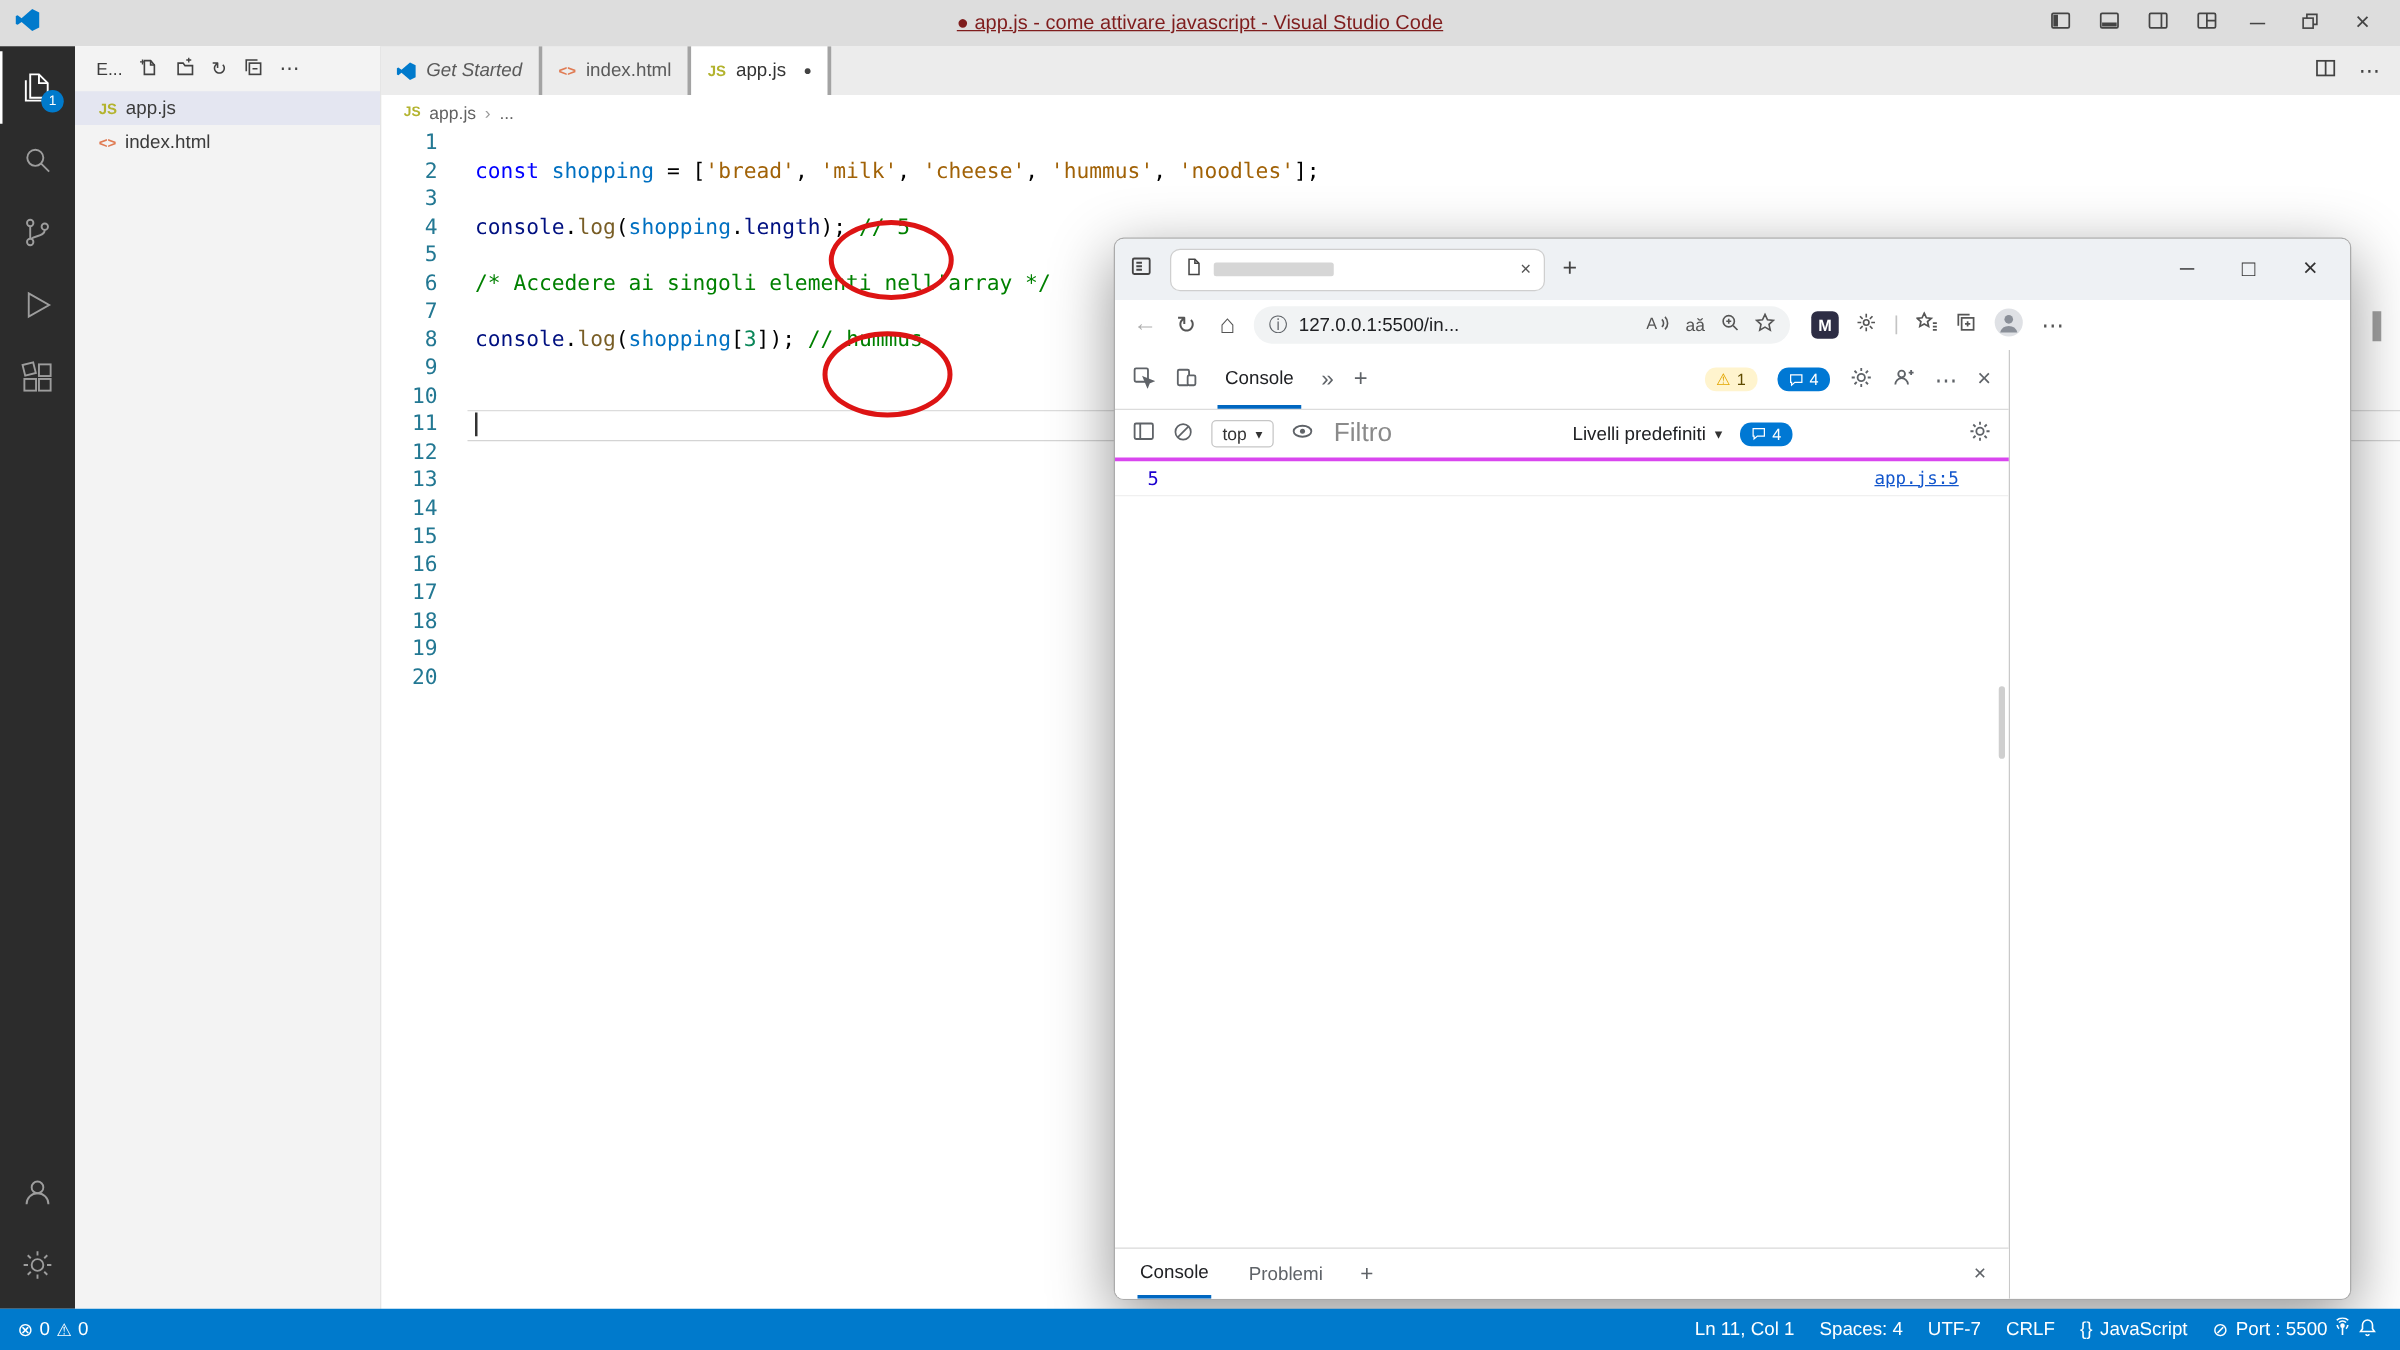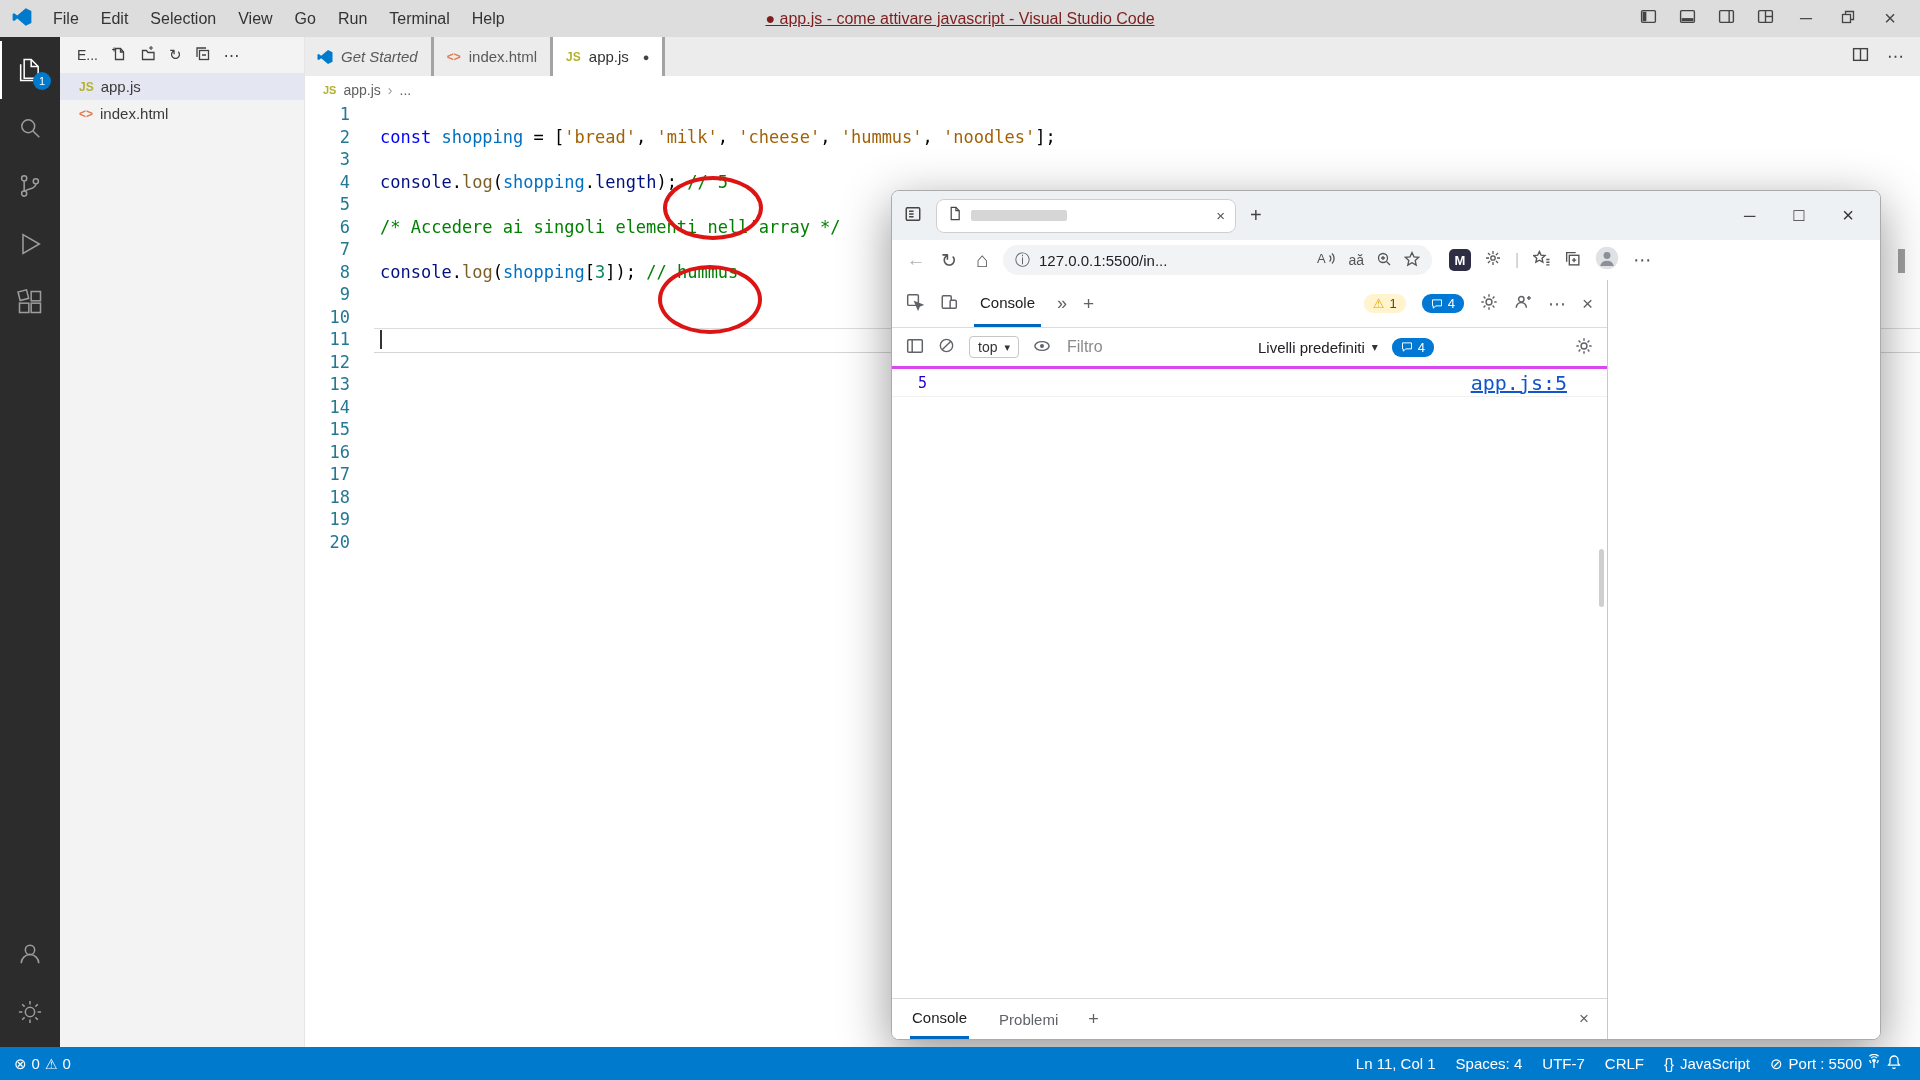--- a/index.html
+++ b/index.html
@@ -94,29 +94,29 @@
   .devtools{position:absolute;left:0;top:89px;width:716px;bottom:0;background:#fff;border-right:1px solid #c9c9c9;
             font-size:15px;color:#3b3b3b;box-sizing:border-box;}
   .dt-toolbar{height:47px;display:flex;align-items:center;gap:16px;padding:0 14px;border-bottom:1px solid #dcdcdc;color:#5f6368;}
   .dt-tab{height:47px;display:flex;align-items:center;padding:0 6px;color:#202124;border-bottom:3px solid #0067c0;box-sizing:border-box;}
   .dt-toolbar-right{margin-left:auto;display:flex;align-items:center;gap:16px;}
   .badge-warn{background:#fff4ce;border-radius:9px;padding:2px 9px;font-size:13px;color:#5f4b00;display:flex;gap:5px;align-items:center;}
   .badge-warn .w-tri{color:#e2a500;font-size:13px;}
   .badge-msg{background:#0078d4;color:#fff;border-radius:9px;padding:2px 9px;font-size:13px;display:flex;gap:5px;align-items:center;}
   .dt-filterbar{height:38px;display:flex;align-items:center;gap:14px;padding:0 14px;border-bottom:3px solid #d946ef;color:#5f6368;}
   .ctx-select{border:1px solid #c6c6c6;border-radius:4px;padding:2px 8px;display:flex;gap:7px;align-items:center;font-size:14px;color:#333;}
-  .filter-input{border:none;outline:none;font-size:16px;width:175px;background:transparent;color:#202124;font-family:"Liberation Sans",sans-serif;}
+  .filter-input{border:none;outline:none;font-size:21px;width:175px;background:transparent;color:#202124;font-family:"Liberation Sans",sans-serif;}
   .filter-input::placeholder{color:#8a8a8a;}
   .levels{display:flex;align-items:center;gap:7px;color:#202124;}
   .dt-gear-right{margin-left:auto;}
   .crow{height:27px;display:flex;align-items:center;padding:0 40px 0 26px;border-bottom:1px solid #f0f0f0;
         font-family:"DejaVu Sans Mono",monospace;font-size:15px;}
   .cval.number{color:#1c00cf;}
   .cval.string{color:#202124;}
-  .csrc{margin-left:auto;color:#1155cc;text-decoration:underline;font-size:20px;cursor:pointer;}
+  .csrc{margin-left:auto;color:#1155cc;text-decoration:underline;font-size:14px;cursor:pointer;}
   .dt-scrollmark{position:absolute;right:3px;top:269px;width:5px;height:58px;background:#cfcfcf;border-radius:3px;}
   .dt-drawer{position:absolute;left:0;right:0;bottom:0;height:40px;border-top:1px solid #d9d9d9;background:#fff;
              display:flex;align-items:center;gap:28px;padding:0 18px;font-size:15px;color:#5f6368;}
   .drawer-tab{height:40px;display:flex;align-items:center;box-sizing:border-box;padding:0 2px;}
   .drawer-tab.active{color:#202124;border-bottom:3px solid #0067c0;}
   .drawer-close{margin-left:auto;font-size:17px;color:#5f6368;}
   .page-area{position:absolute;left:716px;top:89px;right:0;bottom:0;background:#fff;}
 
   
   .statusbar{position:absolute;left:0;bottom:0;width:100%;height:33px;background:#007acc;color:#fff;z-index:20;
@@ -129,30 +129,20 @@
 <body>
 
 <div class="screen">
 
   <header class="titlebar">
     <span class="vs-logo ic">
       <svg width="20" height="20" viewBox="0 0 16 16">
           <path d="M11 1L4.2 6.8 1.7 4.9.5 5.5v5l1.2.6 2.5-1.9L11 15l4.5-2.2V3.2L11 1z" fill="#007acc"></path>
         </svg>
     </span>
-    <nav class="menus" style="display:flex;">
-        <span class="menu-item">File</span>
-        <span class="menu-item">Edit</span>
-        <span class="menu-item">Selection</span>
-        <span class="menu-item">View</span>
-        <span class="menu-item">Go</span>
-        <span class="menu-item">Run</span>
-        <span class="menu-item">Terminal</span>
-        <span class="menu-item">Help</span>
-      </nav>
     <div class="tb-title">● app.js - come attivare javascript - Visual Studio Code</div>
     <div class="tb-controls">
       <span class="ic"><svg width="17" height="17" viewBox="0 0 16 16">
             <rect x="1.5" y="2.5" width="13" height="11" rx="1" fill="none" stroke="currentColor"></rect>
             <path d="M2.5 3.5h3.5v9H2.5z" fill="currentColor"></path>
           </svg></span>
       <span class="ic"><svg width="17" height="17" viewBox="0 0 16 16">
             <rect x="1.5" y="2.5" width="13" height="11" rx="1" fill="none" stroke="currentColor"></rect>
             <path d="M2.5 9.5h11v3h-11z" fill="currentColor"></path>
           </svg></span>

